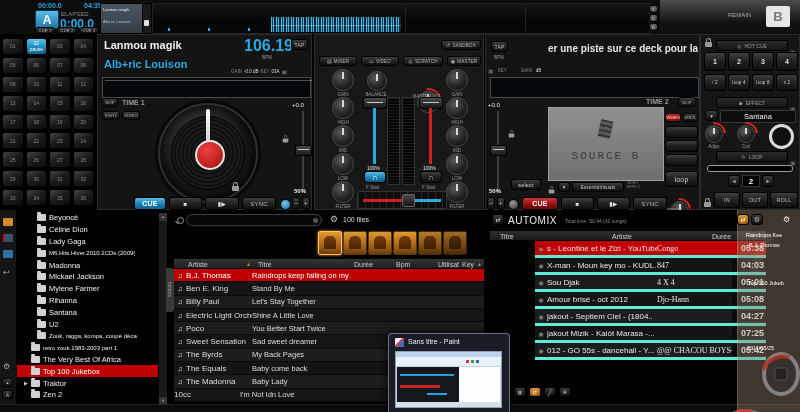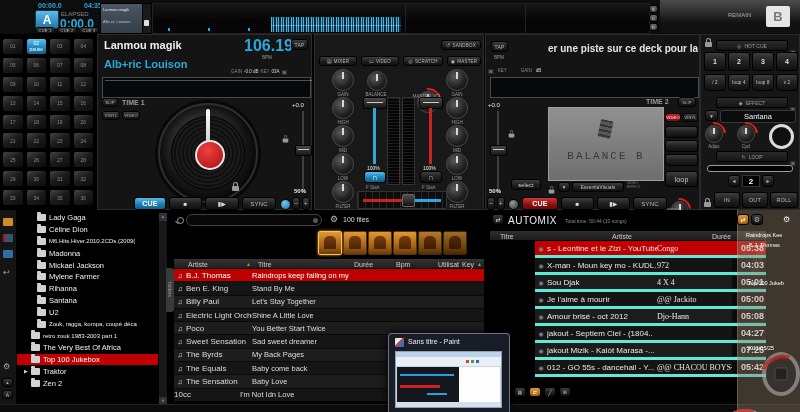--- a/index.html
+++ b/index.html
@@ -474,21 +474,21 @@
     <span class="a" style="left:2px;top:67px;font-size:6px;color:#e8e8e8;">+0.0</span>
     <div class="a" style="left:11px;top:76px;width:2px;height:82px;background:#3e3e3e;"></div>
     <div class="a" style="left:4px;top:110px;width:15px;height:9px;background:linear-gradient(#484848,#181818);border:1px solid #000;border-radius:2px;">
         <div style="margin:3px 2px 0;height:1px;background:#c8c8c8;"></div>
       </div>
     <div class="a lock" style="left:22px;top:98px;transform:scale(.8);"></div>
     <span class="a" style="left:3px;top:153px;font-size:6px;font-weight:bold;color:#e8e8e8;">50%</span>
 
     <div class="a" style="left:62px;top:72px;width:114px;height:72px;background:linear-gradient(#909090,#6e6e6e);border:1px solid #9e9e9e;">
       <div class="a" style="left:50px;top:12px;width:13px;height:18px;background:#585858;border-radius:2px;transform:rotate(12deg);background-image:repeating-linear-gradient(180deg,rgba(0,0,0,.4) 0 2px,transparent 2px 5px);"></div>
-      <div style="position:absolute;left:0;right:0;top:42px;text-align:center;font-family:'Liberation Mono',monospace;font-size:11px;letter-spacing:2px;color:#3a3a3a;">BALANCE B</div>
+      <div style="position:absolute;left:0;right:0;top:42px;text-align:center;font-family:'Liberation Mono',monospace;font-size:11px;letter-spacing:2px;color:#3a3a3a;">SOURCE B</div>
     </div>
     <div class="a btn" style="left:179px;top:78px;width:16px;height:9px;font-size:4px;background:linear-gradient(#c22,#7a0e0e);color:#fff;">VIDEO</div>
     <div class="a btn" style="left:197px;top:78px;width:15px;height:9px;font-size:4px;">VINYL</div>
     <div class="a btn" style="left:179px;top:91px;width:33px;height:12px;"></div>
     <div class="a btn" style="left:179px;top:105px;width:33px;height:12px;"></div>
     <div class="a btn" style="left:179px;top:119px;width:33px;height:12px;"></div>
     <div class="a btn" style="left:179px;top:136px;width:33px;height:16px;font-size:7px;color:#ccc;">loop</div>
     <div class="a btn" style="left:25px;top:144px;width:30px;height:11px;font-size:5.5px;color:#ddd;">select</div>
     <div class="a lock" style="left:62px;top:149px;transform:scale(.8);"></div>
     <div class="a btn" style="left:72px;top:147px;width:12px;height:10px;font-size:5px;">▼</div>
@@ -568,31 +568,36 @@
       <div class="a" style="left:3px;top:24px;width:10px;height:8px;background:#35546e;border-radius:1px;border-left:2px solid #c03;box-sizing:border-box;"></div>
       <div class="a" style="left:3px;top:40px;width:10px;height:8px;background:#2e6ea0;border-radius:1px;"></div>
       <div class="a" style="left:3px;top:58px;font-size:8px;color:#aaa;">↩</div>
       <div class="a gear" style="left:3px;top:152px;font-size:8px;color:#aaa;"></div>
       <div class="a btn" style="left:2px;top:168px;width:11px;height:9px;font-size:4px;">▲</div>
       <div class="a btn" style="left:2px;top:180px;width:11px;height:9px;font-size:5px;">A</div>
     </div>
 
     <div class="a" style="left:17px;top:2px;width:141px;height:192px;overflow:hidden;">
 
-
         <div class="fold-row deep">
           <span class="fold-exp"></span>
           <span class="fold-ico"></span>
+          <span>Beyoncé</span>
+        </div>
+
+        <div class="fold-row deep">
+          <span class="fold-exp"></span>
+          <span class="fold-ico"></span>
+          <span>Céline Dion</span>
+        </div>
+
+        <div class="fold-row deep">
+          <span class="fold-exp"></span>
+          <span class="fold-ico"></span>
           <span>Lady Gaga</span>
-        </div>
-
-        <div class="fold-row deep">
-          <span class="fold-exp"></span>
-          <span class="fold-ico"></span>
-          <span>Céline Dion</span>
         </div>
 
         <div class="fold-row deep small">
           <span class="fold-exp"></span>
           <span class="fold-ico"></span>
           <span>M6.Hits.Hiver.2010.2CDs.(2009(</span>
         </div>
 
         <div class="fold-row deep">
           <span class="fold-exp"></span>
@@ -746,22 +751,22 @@
         </div>
 
         <div class="trk-row">
           <span class="trk-note"></span>
           <span class="trk-artist">The Equals</span>
           <span class="trk-title">Baby come back</span>
         </div>
 
         <div class="trk-row">
           <span class="trk-note"></span>
-          <span class="trk-artist">The Sensation</span>
-          <span class="trk-title">Baby Love</span>
+          <span class="trk-artist">The Madonna</span>
+          <span class="trk-title">Baby Lady</span>
         </div>
 
         <div class="trk-row">
 
           <span class="trk-artist">10cc</span>
           <span class="trk-title">I'm Not Idn Love</span>
         </div>
       </div>
 
     <div class="a" style="left:490px;top:0;width:276px;height:194px;">
@@ -780,39 +785,33 @@
           <div class="amx-row sel">
             <span class="amx-ico"></span>
             <span class="amx-title">s - Leontine et le Zizi - YouTube</span>
             <span class="amx-artist">Congo</span>
             <span class="amx-dur">05:38</span>
           </div>
 
           <div class="amx-row">
             <span class="amx-ico"></span>
             <span class="amx-title">X-man - Moun key mo - KUDL..</span>
-            <span class="amx-artist">972</span>
+            <span class="amx-artist">847</span>
             <span class="amx-dur">04:03</span>
           </div>
 
           <div class="amx-row">
             <span class="amx-ico"></span>
             <span class="amx-title">Sou Djak</span>
             <span class="amx-artist">4 X 4</span>
             <span class="amx-dur">05:01</span>
           </div>
 
 
 
-          <div class="amx-row">
-            <span class="amx-ico"></span>
-            <span class="amx-title">Je l'aime à mourir</span>
-            <span class="amx-artist">@@ Jackito</span>
-            <span class="amx-dur">05:00</span>
-          </div>
 
           <div class="amx-row">
             <span class="amx-ico"></span>
             <span class="amx-title">Amour brisé - oct 2012</span>
             <span class="amx-artist">Djo-Hann</span>
             <span class="amx-dur">05:08</span>
           </div>
 
           <div class="amx-row">
             <span class="amx-ico"></span>

